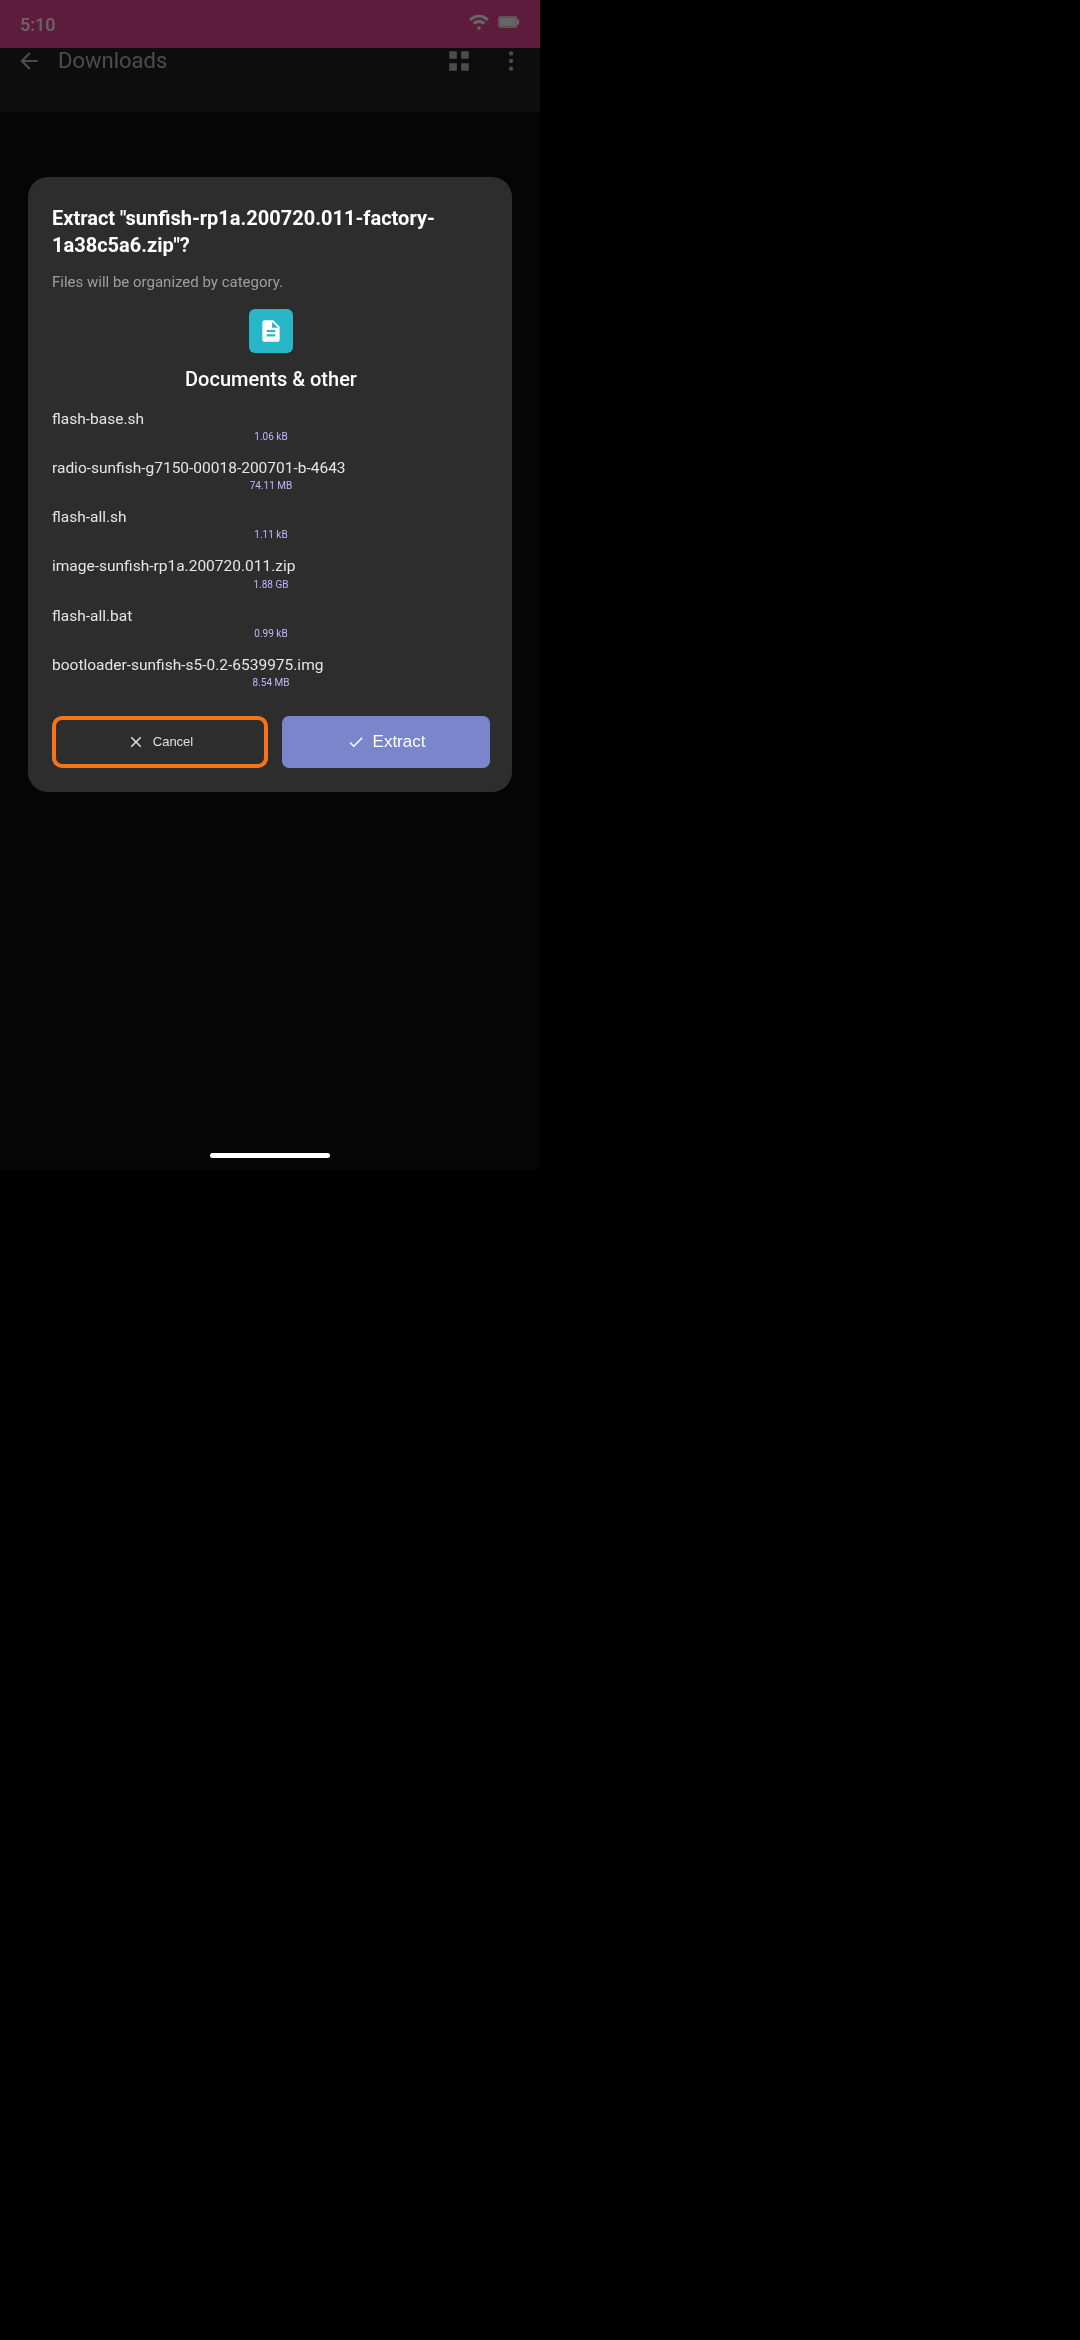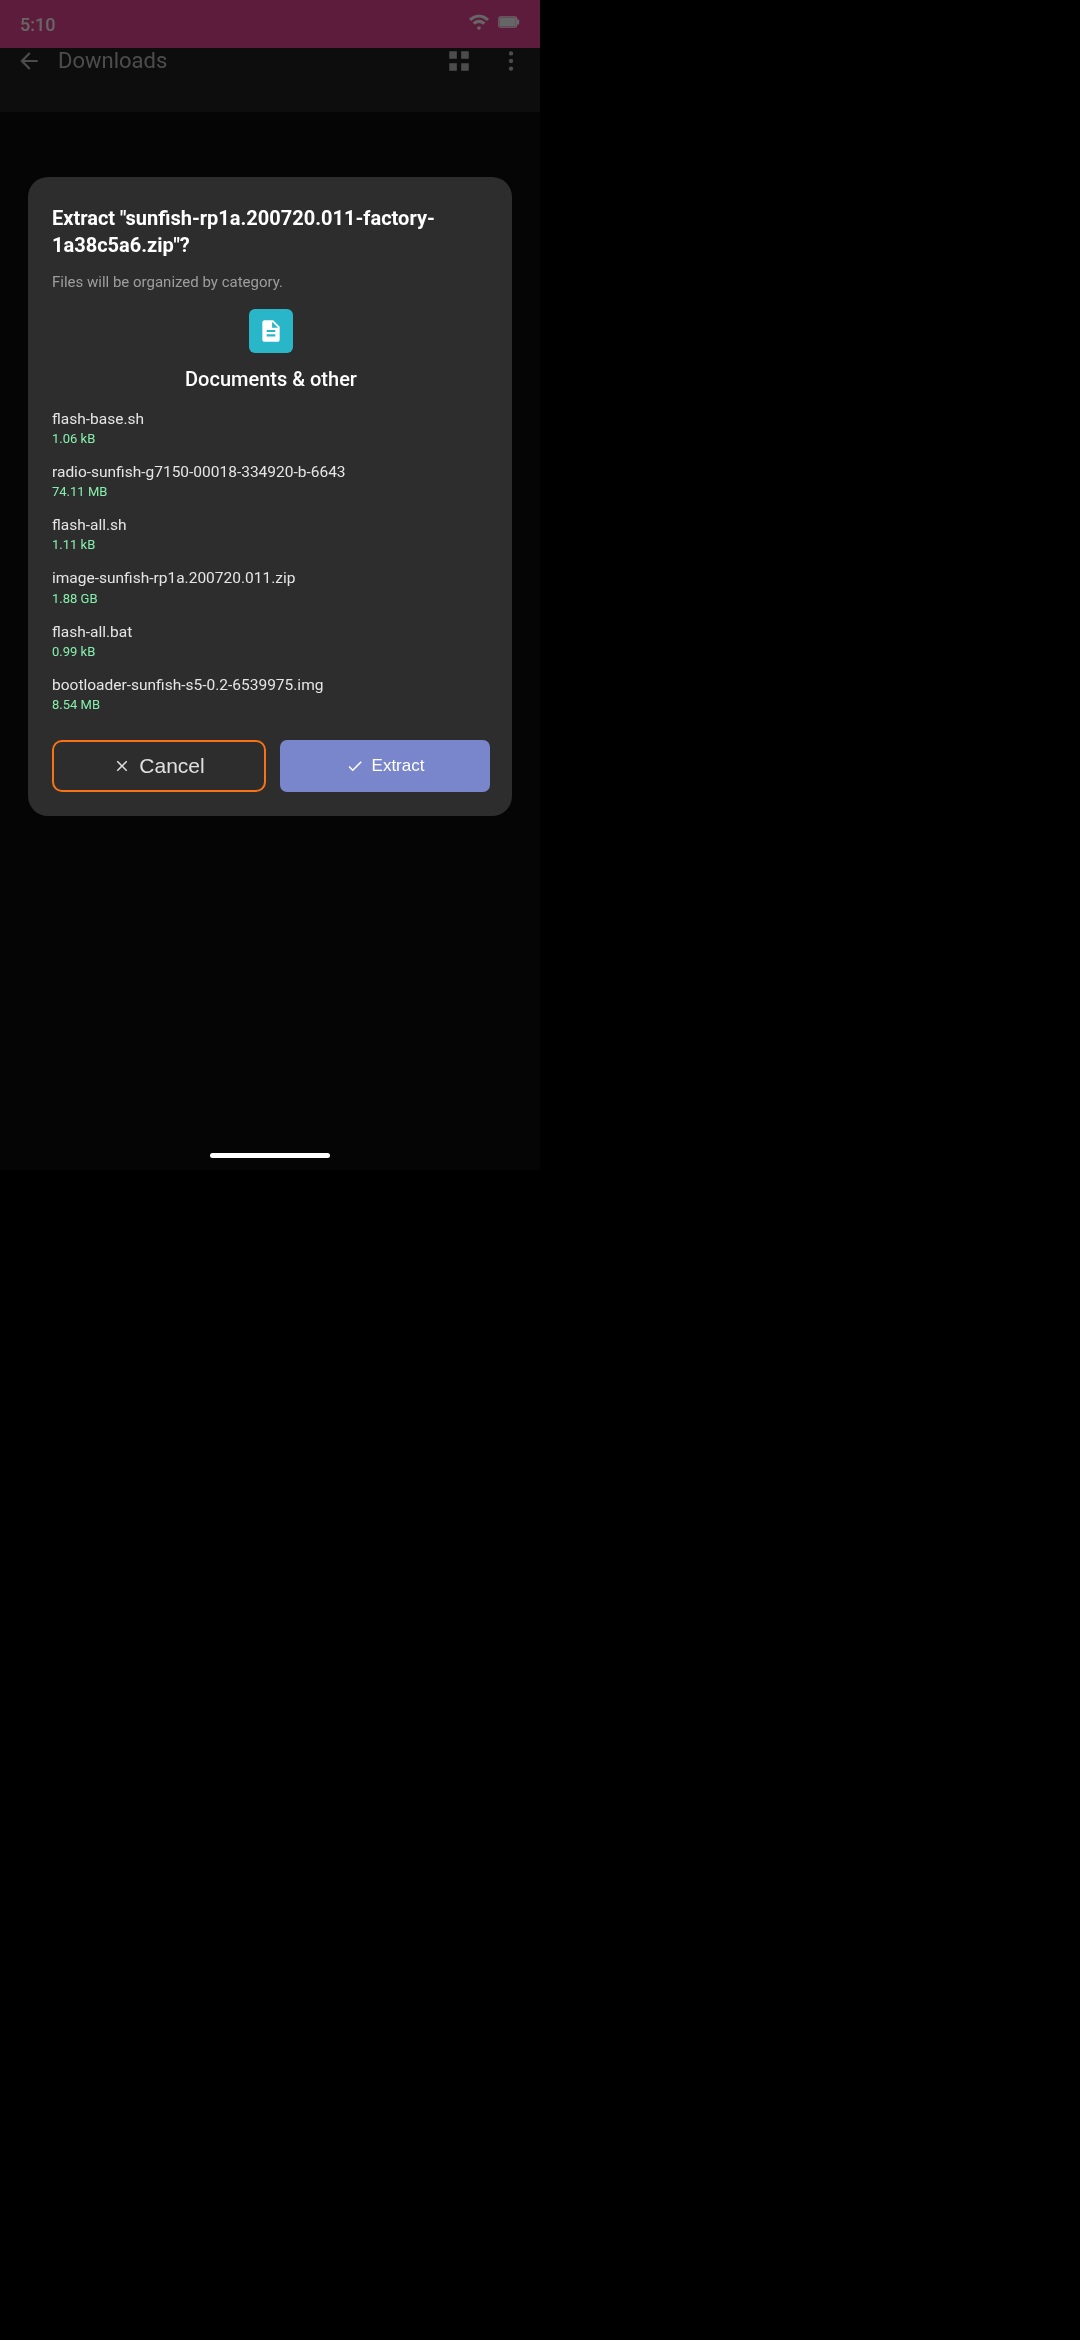--- a/index.html
+++ b/index.html
@@ -137,38 +137,39 @@
     .file-item {
       margin-bottom: 16px;
     }
     .file-name {
       color: #e5e5e5;
       font-size: 15.5px;
       font-weight: 400;
       line-height: 1.3;
     }
     .file-size {
-      color: #86efac;
-      font-size: 13px;
+      color: #c4b5fd;
+      font-size: 10px;
       margin-top: 2px;
+      text-align: center;
     }
 
     
     .dialog-buttons {
       display: flex;
       gap: 14px;
     }
     .btn-cancel {
       flex: 1;
       height: 52px;
-      border: 2px solid #f97316;
+      border: 4px solid #f97316;
       background: transparent;
       border-radius: 10px;
       color: #e0e0e0;
-      font-size: 21px;
+      font-size: 13px;
       font-weight: 500;
       display: flex;
       align-items: center;
       justify-content: center;
       gap: 8px;
       cursor: pointer;
     }
     .btn-extract {
       flex: 1;
       height: 52px;
@@ -259,21 +260,21 @@
     <span class="category-label">Documents &amp; other</span>
   </div>
 
   <div class="file-list" id="file-list-container">
 
   <div class="file-item">
         <div class="file-name">flash-base.sh</div>
         <div class="file-size">1.06 kB</div>
       </div>
       <div class="file-item">
-        <div class="file-name">radio-sunfish-g7150-00018-334920-b-6643</div>
+        <div class="file-name">radio-sunfish-g7150-00018-200701-b-4643</div>
         <div class="file-size">74.11 MB</div>
       </div>
       <div class="file-item">
         <div class="file-name">flash-all.sh</div>
         <div class="file-size">1.11 kB</div>
       </div>
       <div class="file-item">
         <div class="file-name">image-sunfish-rp1a.200720.011.zip</div>
         <div class="file-size">1.88 GB</div>
       </div>

